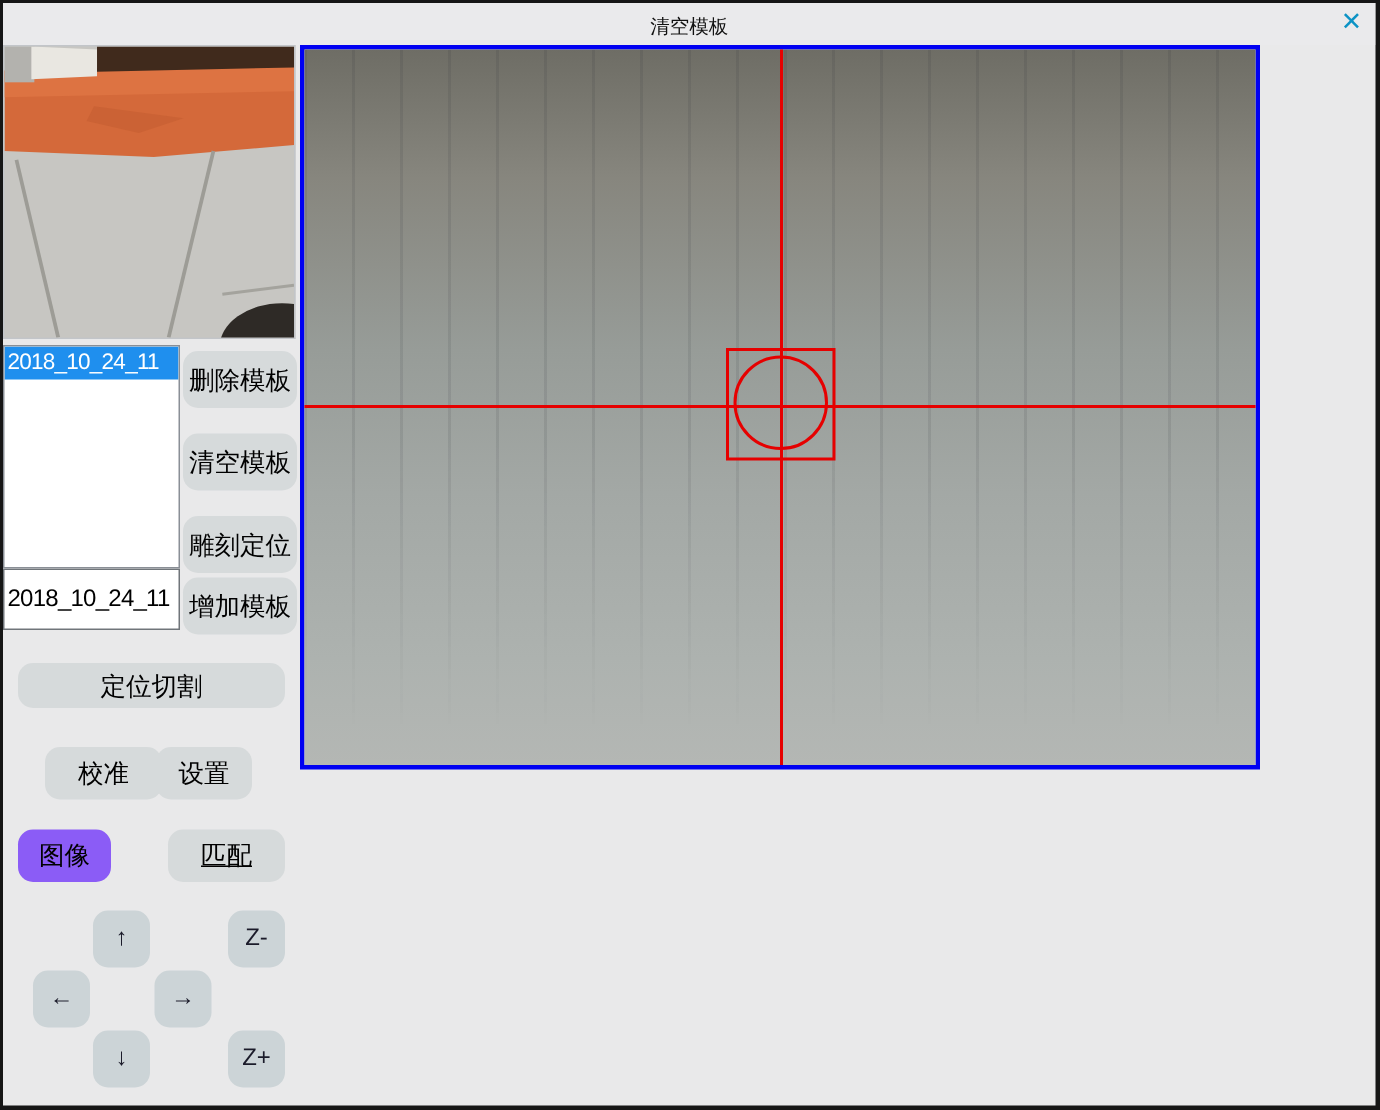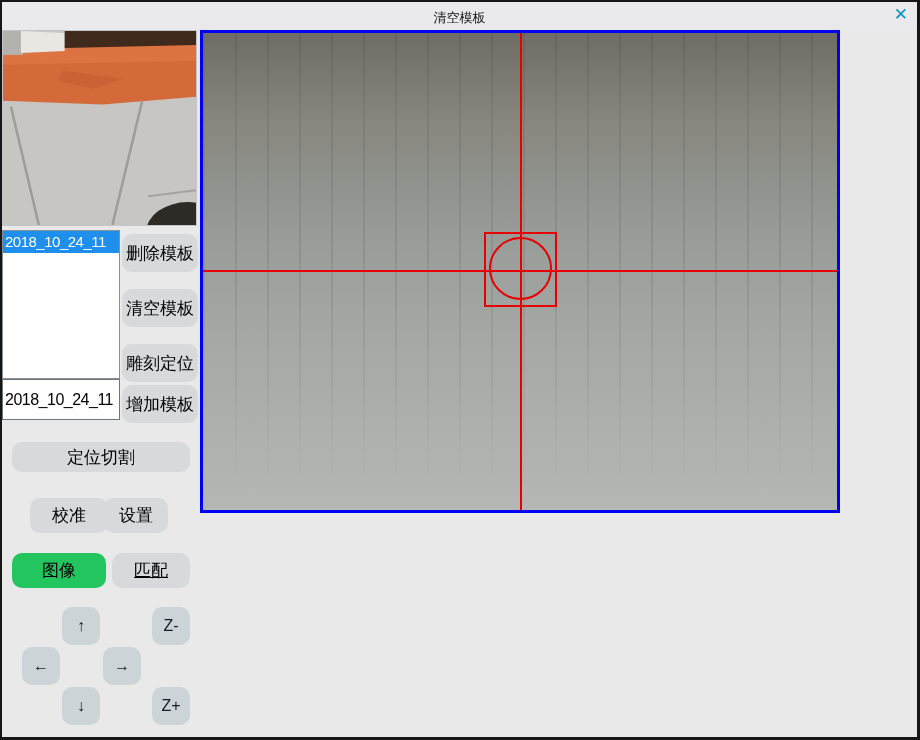--- a/index.html
+++ b/index.html
@@ -79,21 +79,21 @@
   <input class="name-input" value="2018_10_24_11" style="">
 
   <button class="btn tpl-btn" style="top:232px;">删除模板</button>
   <button class="btn tpl-btn" style="top:287px;">清空模板</button>
   <button class="btn tpl-btn" style="top:342px;text-align:right;">雕刻定位</button>
   <button class="btn tpl-btn" style="top:383px;">增加模板</button>
 
   <button class="btn" style="left:10px; top:440px; width:178px; height:30px;">定位切割</button>
   <button class="btn" style="left:28px; top:496px; width:78px; height:35px;">校准</button>
   <button class="btn" style="left:102px; top:496px; width:64px; height:35px;">设置</button>
-  <button class="btn" style="left: 10px; top: 551px; width: 94px; height: 35px; background: #22c55e;">图像</button>
+  <button class="btn" style="left: 10px; top: 551px; width: 62px; height: 35px; background: #8b5cf6;">图像</button>
   <button class="btn" style="left:110px; top:551px; width:78px; height:35px;text-decoration:underline;">匹配</button>
 
   <button class="jog" style="left:60px; top:605px;">↑</button>
   <button class="jog" style="left:150px; top:605px;">Z-</button>
   <button class="jog" style="left:20px; top:645px;">←</button>
   <button class="jog" style="left:101px; top:645px;">→</button>
   <button class="jog" style="left:60px; top:685px;">↓</button>
   <button class="jog" style="left:150px; top:685px;">Z+</button>
 
   <div class="camera" style="border-color: rgb(0, 0, 242);">

